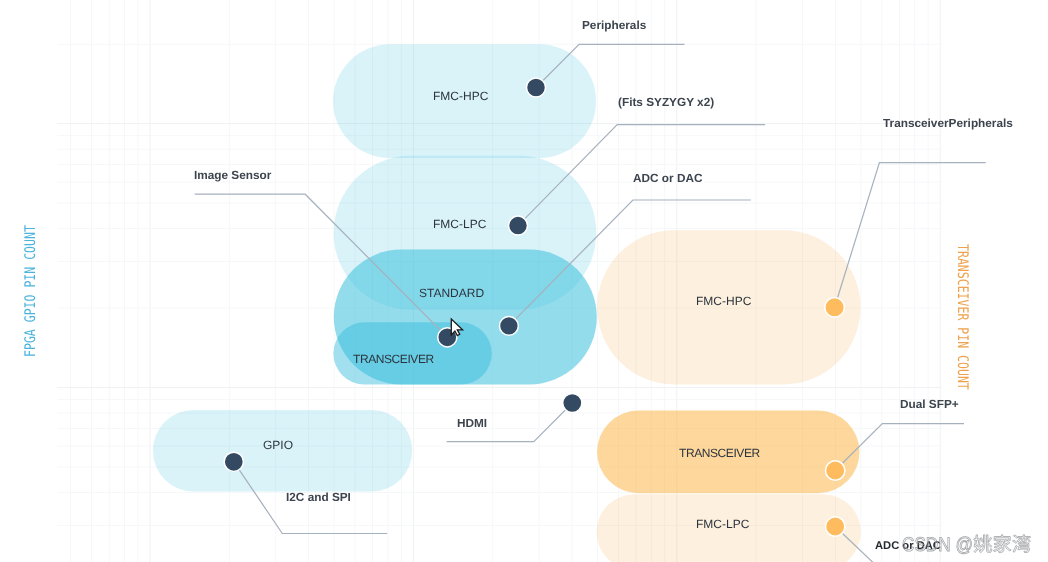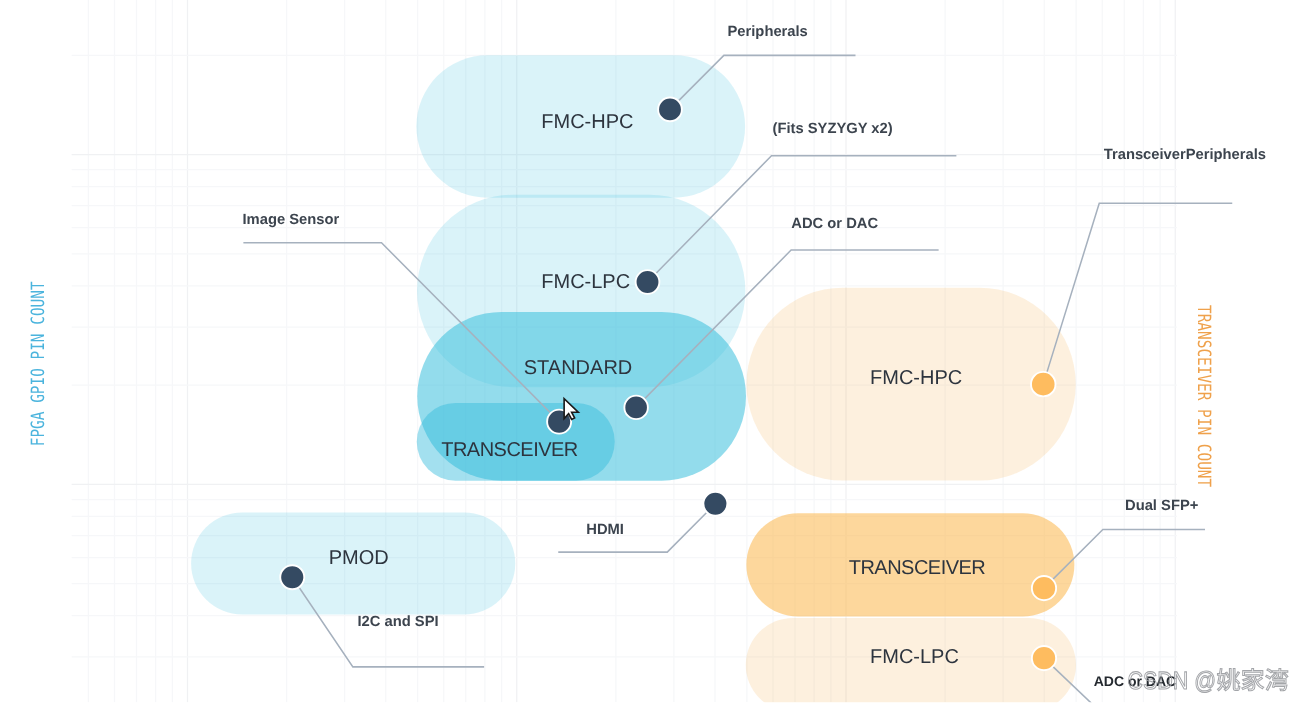--- a/index.html
+++ b/index.html
@@ -5,21 +5,21 @@
 <style>
   html,body{margin:0;padding:0;background:#ffffff;}
   body{width:1048px;height:562px;overflow:hidden;
        font-family:"Liberation Sans",sans-serif;
        -webkit-font-smoothing:antialiased;text-rendering:geometricPrecision;}
   #stage{position:relative;width:1048px;height:562px;background:#fff;overflow:hidden;}
   #stage svg{position:absolute;left:0;top:0;}
   .txt{position:absolute;white-space:nowrap;font-family:"Liberation Sans",sans-serif;
        -webkit-font-smoothing:antialiased;will-change:transform;}
   .callout{font-size:11.8px;color:#3c444e;font-weight:bold;}
-  .blob-label{font-size:16px;color:#2d343e;}
+  .blob-label{font-size:12px;color:#2d343e;}
   .axis-label{font-family:"DejaVu Sans Mono",monospace;
               font-size:14.6px;font-weight:400;white-space:nowrap;
               position:absolute;transform-origin:0 0;
               -webkit-font-smoothing:antialiased;}
 </style>
 </head>
 <body>
 
 <div id="stage">
 
@@ -117,31 +117,31 @@
       <circle cx="834.6" cy="307.3" r="9.8" fill="#FEBC5F"></circle>
       <circle cx="835.2" cy="470.5" r="9.7" fill="#FEBC5F"></circle>
       <circle cx="835.2" cy="526.5" r="9.7" fill="#FEBC5F"></circle>
     </g>
   </svg>
 
   <div class="txt blob-label" style="left:433px;top:89px;">FMC-HPC</div>
   <div class="txt blob-label" style="left:433px;top:217px;">FMC-LPC</div>
   <div class="txt blob-label" style="left:419px;top:286px;">STANDARD</div>
   <div class="txt blob-label" style="left:353px;top:352px;letter-spacing:-0.42px;">TRANSCEIVER</div>
-  <div class="txt blob-label" style="left:263px;top:438px;">PMOD</div>
+  <div class="txt blob-label" style="left:263px;top:438px;">GPIO</div>
   <div class="txt blob-label" style="left:696px;top:294px;">FMC-HPC</div>
   <div class="txt blob-label" style="left:679px;top:446px;letter-spacing:-0.42px;">TRANSCEIVER</div>
   <div class="txt blob-label" style="left:696px;top:517px;">FMC-LPC</div>
 
   <div class="txt callout" style="left:582px;top:18px;">Peripherals</div>
   <div class="txt callout" style="left:618px;top:95px;">(Fits SYZYGY x2)</div>
   <div class="txt callout" style="left:194px;top:168px;">Image Sensor</div>
   <div class="txt callout" style="left:633px;top:171px;">ADC or DAC</div>
   <div class="txt callout" style="left:883px;top:116px;">TransceiverPeripherals</div>
-  <div class="txt callout" style="left:457px;top:416px;margin-left:12px;">HDMI</div>
+  <div class="txt callout" style="left:457px;top:416px;">HDMI</div>
   <div class="txt callout" style="left:900px;top:397px;">Dual SFP+</div>
   <div class="txt callout" style="left:286px;top:490px;">I2C and SPI</div>
   <div class="txt callout" style="left:875px;top:540px;font-size:11.2px;color:#24292f;">ADC or DAC</div>
 
   <div class="axis-label" style="left:22px;top:357px;color:#4BB4DD;transform:rotate(-90deg) scale(0.79,1);">FPGA GPIO PIN COUNT</div>
   <div class="axis-label" style="left:971px;top:244px;color:#EFA14B;transform:rotate(90deg) scale(0.79,1);">TRANSCEIVER PIN COUNT</div>
 
   <svg id="cursor" width="1048" height="562">
     <path d="M451.3,319.0 L451.3,334.9 L454.9,331.0 L457.3,335.6 L459.7,334.3 L457.3,329.8 L462.6,329.8 Z" fill="#ffffff" stroke="#1a1a1a" stroke-width="1.3" stroke-linejoin="miter"></path>
   </svg>

